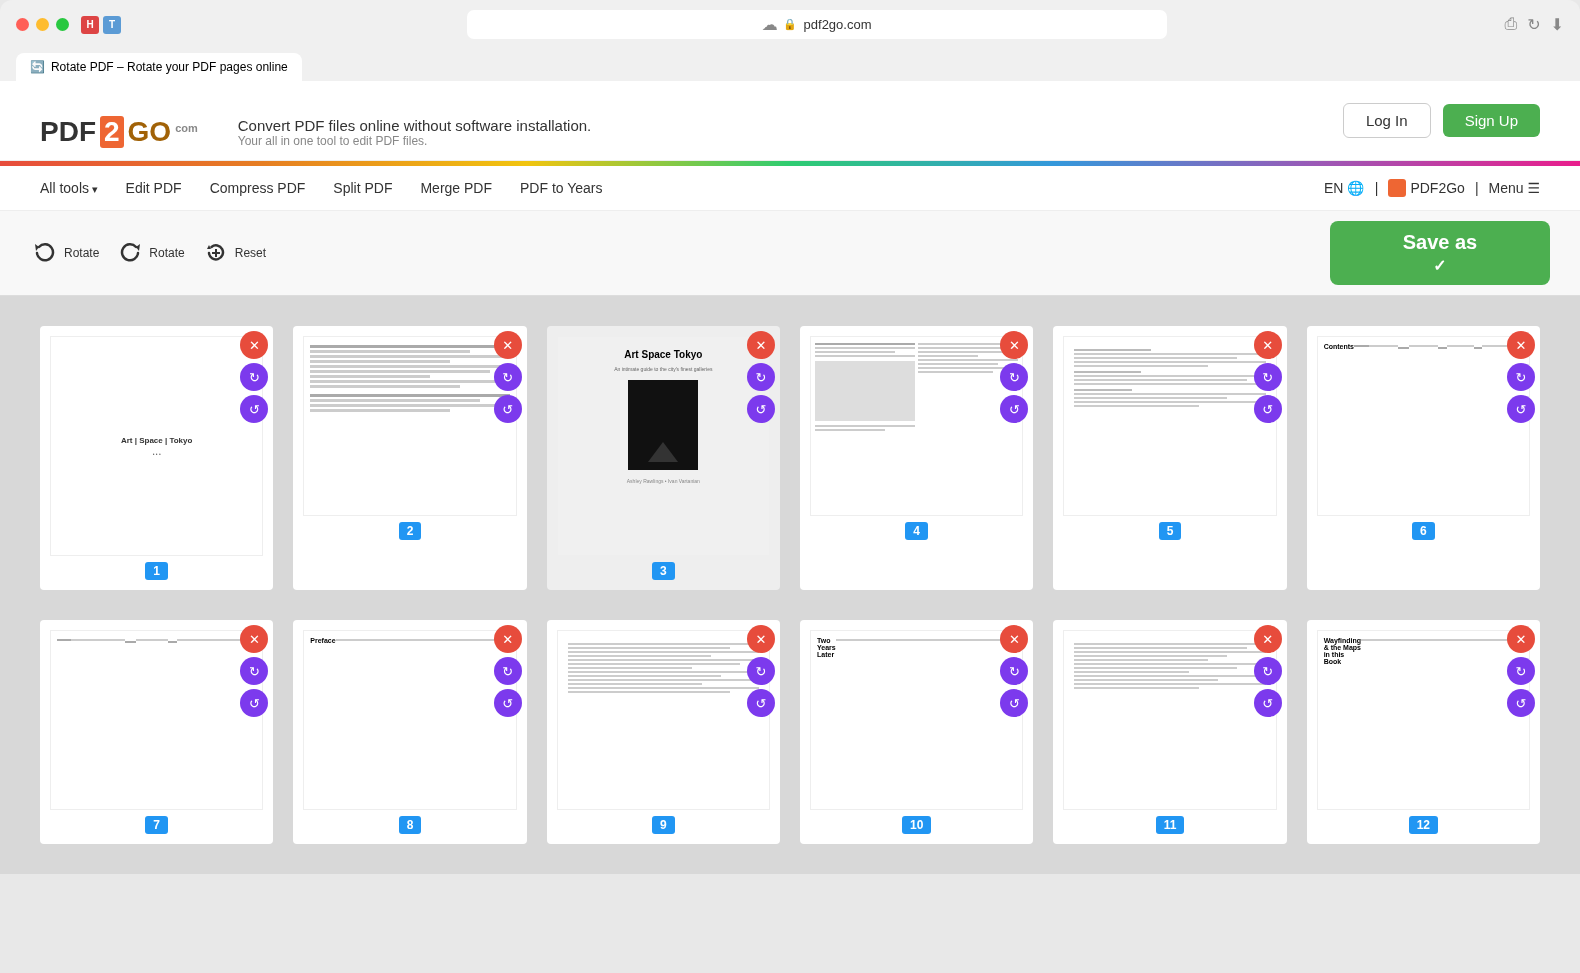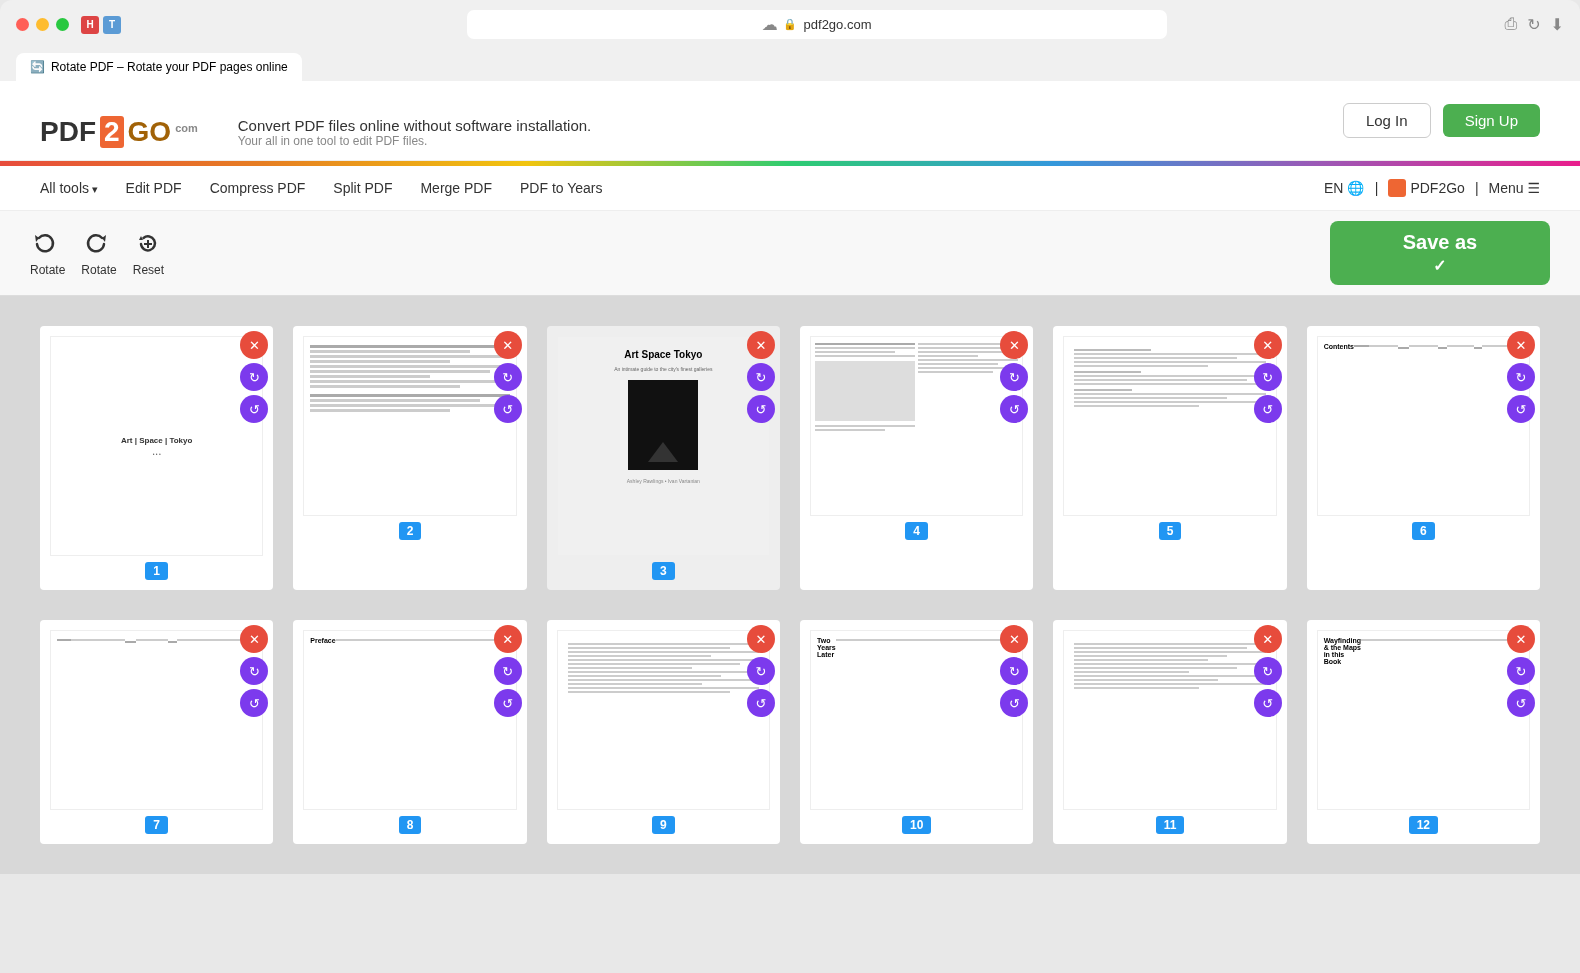--- a/index.html
+++ b/index.html
@@ -48,21 +48,21 @@
     
     .site-nav { display: flex; align-items: center; padding: 0 40px; border-bottom: 1px solid #eee; gap: 28px; }
     .nav-item { padding: 14px 0; font-size: 14px; color: #333; cursor: pointer; }
     .nav-item.has-arrow::after { content: ' ▾'; font-size: 11px; }
     .nav-right { margin-left: auto; display: flex; align-items: center; gap: 10px; font-size: 14px; color: #333; }
     .nav-pdf2go { display: flex; align-items: center; gap: 4px; }
     .nav-pdf2go-icon { width: 18px; height: 18px; background: #e63; border-radius: 3px; display: inline-block; }
 
     
     .toolbar { display: flex; align-items: center; padding: 10px 30px; background: #f8f8f8; border-bottom: 1px solid #ddd; }
-    .tool-btn { display: flex; flex-direction: column; gap: 4px; margin-right: 16px; cursor: pointer; background: none; border: none; font-size: 12px; color: #333; }
+    .tool-btn { display: flex; align-items: center; gap: 4px; margin-right: 16px; cursor: pointer; background: none; border: none; font-size: 12px; color: #333; }
     .tool-btn svg { width: 30px; height: 30px; }
     .save-as-btn { margin-left: auto; background: #4caf50; color: white; border: none; border-radius: 8px; padding: 10px 40px; font-size: 20px; font-weight: 600; cursor: pointer; display: flex; flex-direction: column; align-items: center; gap: 2px; min-width: 220px; }
     .save-as-btn .check { font-size: 16px; }
 
     
     .content { background: #d8d8d8; padding: 30px 40px; }
 
     
     .pdf-grid { display: grid; grid-template-columns: repeat(6, 1fr); gap: 20px; margin-bottom: 30px; }
     .pdf-page-card { background: white; border-radius: 4px; position: relative; padding: 10px; display: flex; flex-direction: column; align-items: center; }

